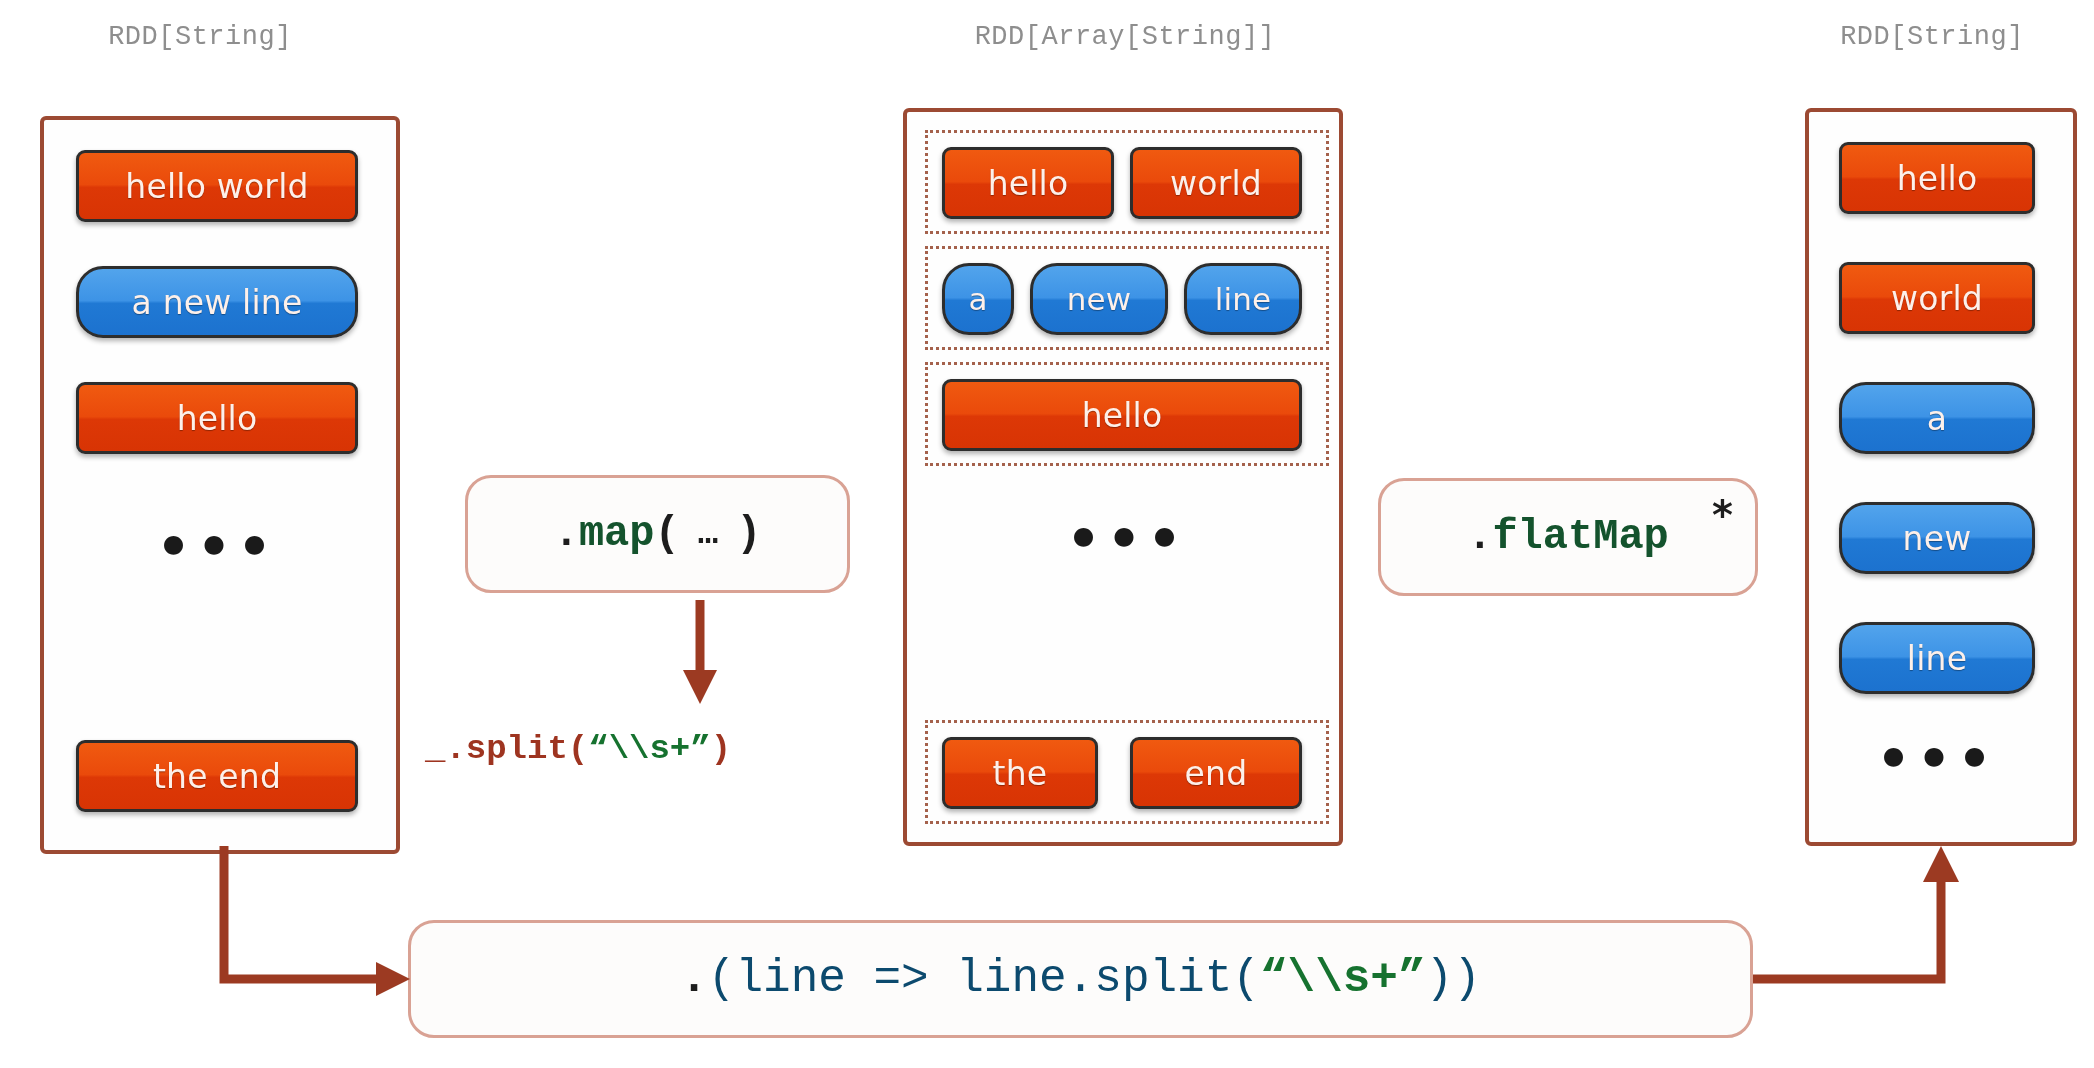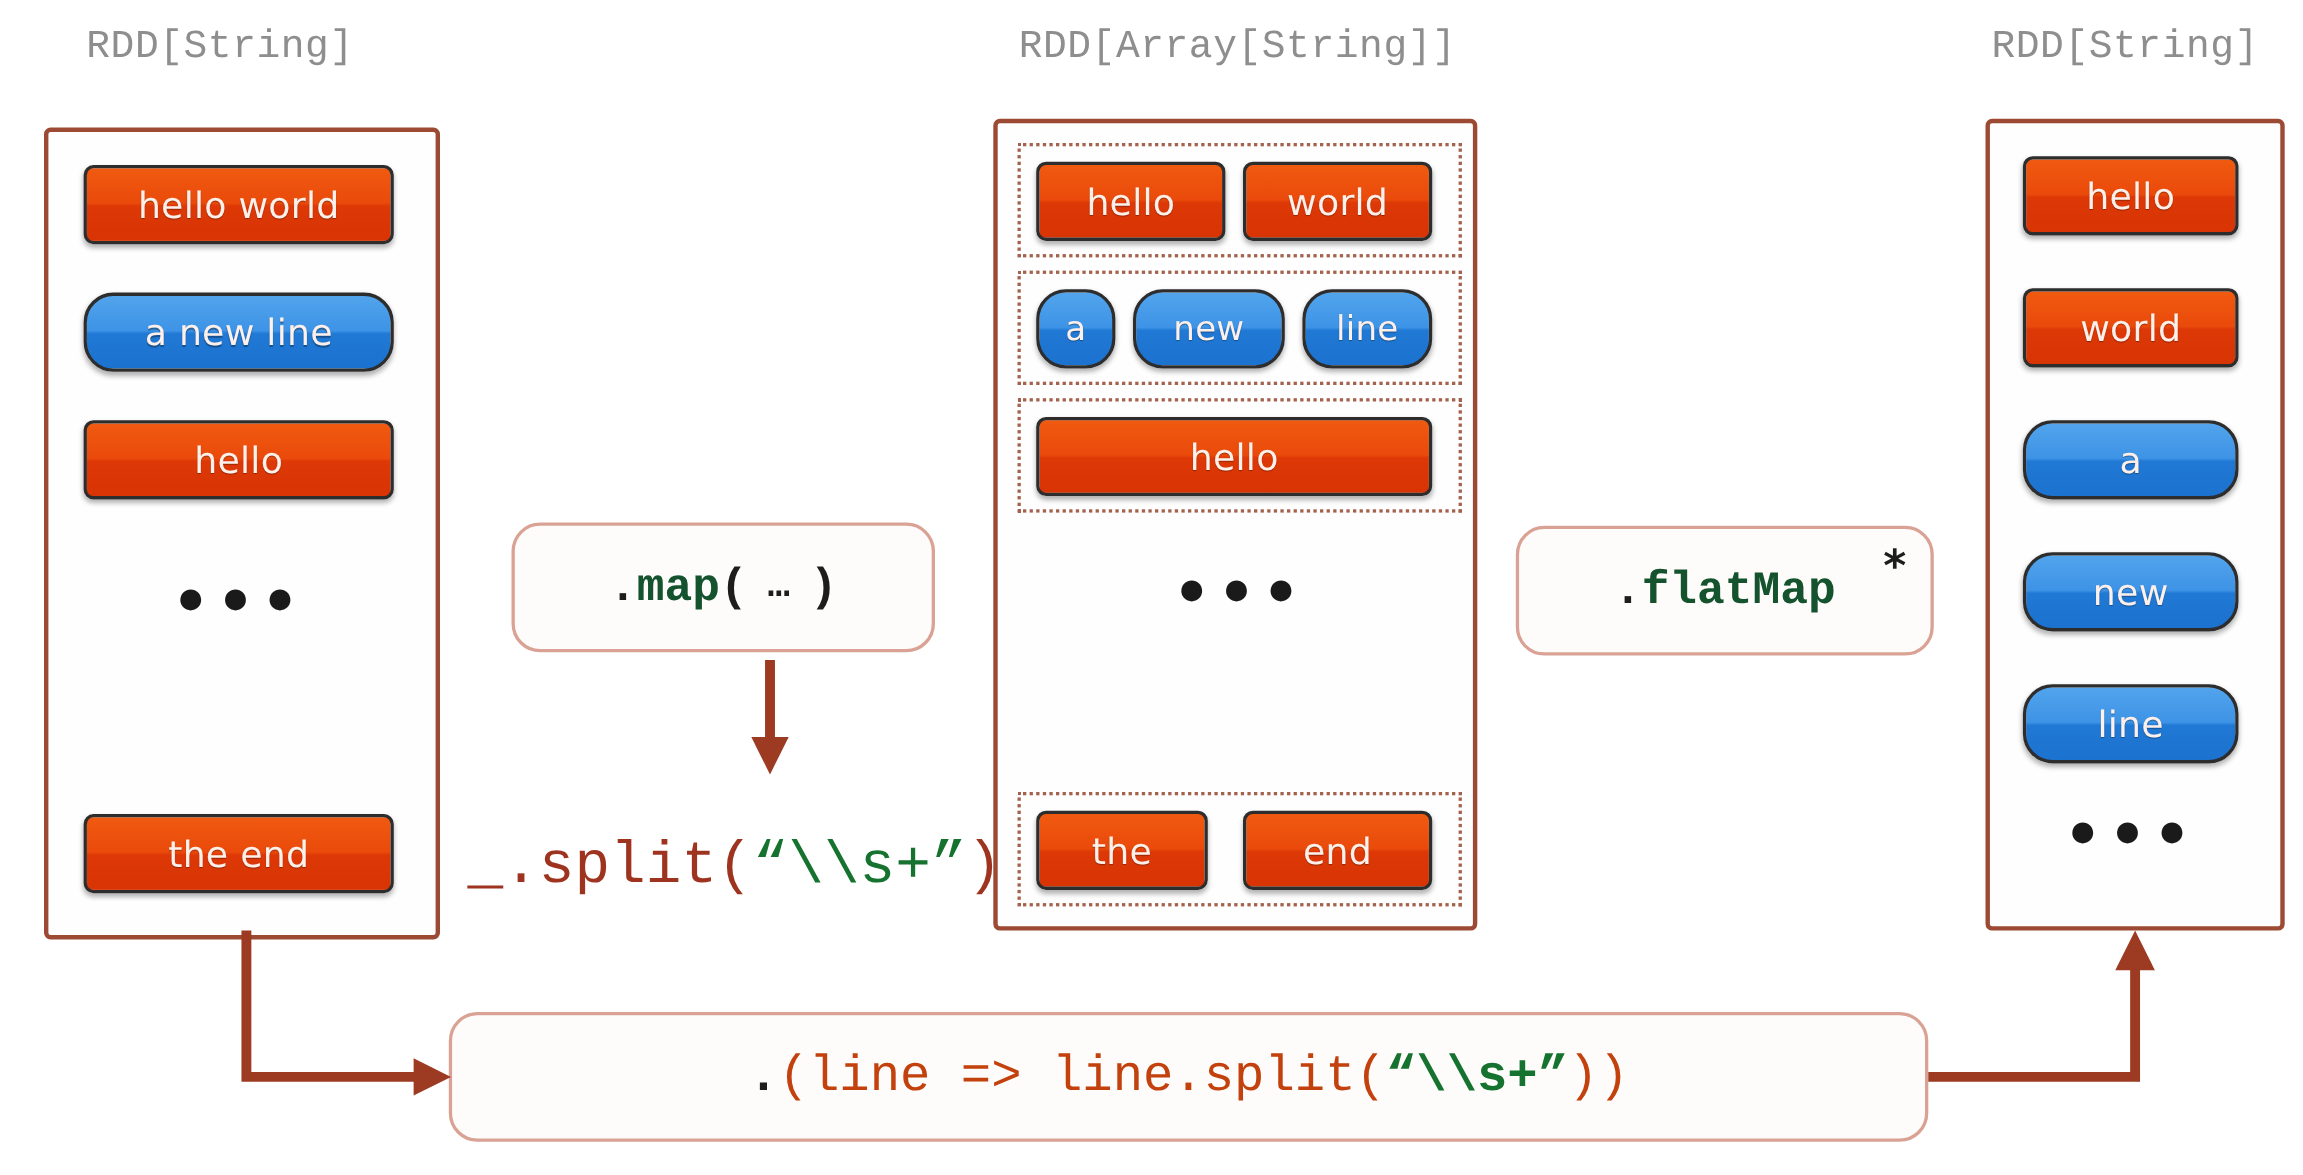--- a/index.html
+++ b/index.html
@@ -18,21 +18,21 @@
 
   .stage {
     position: absolute;
     inset: 0;
   }
 
   
   .col-header {
     position: absolute;
     font-family: "Liberation Mono", "DejaVu Sans Mono", monospace;
-    font-size: 36px;
+    font-size: 27px;
     letter-spacing: 0.5px;
     color: #8e8e8e;
     white-space: nowrap;
     text-align: center;
     font-weight: 400;
   }
 
   
   .rdd-box {
     position: absolute;
@@ -104,38 +104,37 @@
     font-family: "Liberation Mono", "DejaVu Sans Mono", monospace;
     font-size: 42px;
     font-weight: 700;
     white-space: nowrap;
   }
   .op-box.big { font-size: 46px; }
   .tok-black { color: #1d1d1d; }
   .tok-blue  { color: #14532d; }
   .tok-green { color: #16722f; }
   .tok-red   { color: #9e3420; }
-  .tok-light { color: #c2410c; font-weight: 400; }
+  .tok-light { color: #0c4a6e; font-weight: 400; }
   .asterisk {
     position: absolute;
     font-family: "DejaVu Sans", sans-serif;
     font-size: 40px;
     font-weight: 700;
     color: #1d1d1d;
     line-height: 1;
   }
 
   
   .code-caption {
     position: absolute;
     font-family: "Liberation Mono", "DejaVu Sans Mono", monospace;
-    font-size: 54px;
-    font-weight: 400;
-    white-space: nowrap;
-    margin-top: 28px;
+    font-size: 34px;
+    font-weight: 700;
+    white-space: nowrap;
   }
 
   
   .connector { position: absolute; overflow: visible; }
   .connector svg { display: block; overflow: visible; }
 </style>
 </head>
 <body>
 
 <div class="stage">

